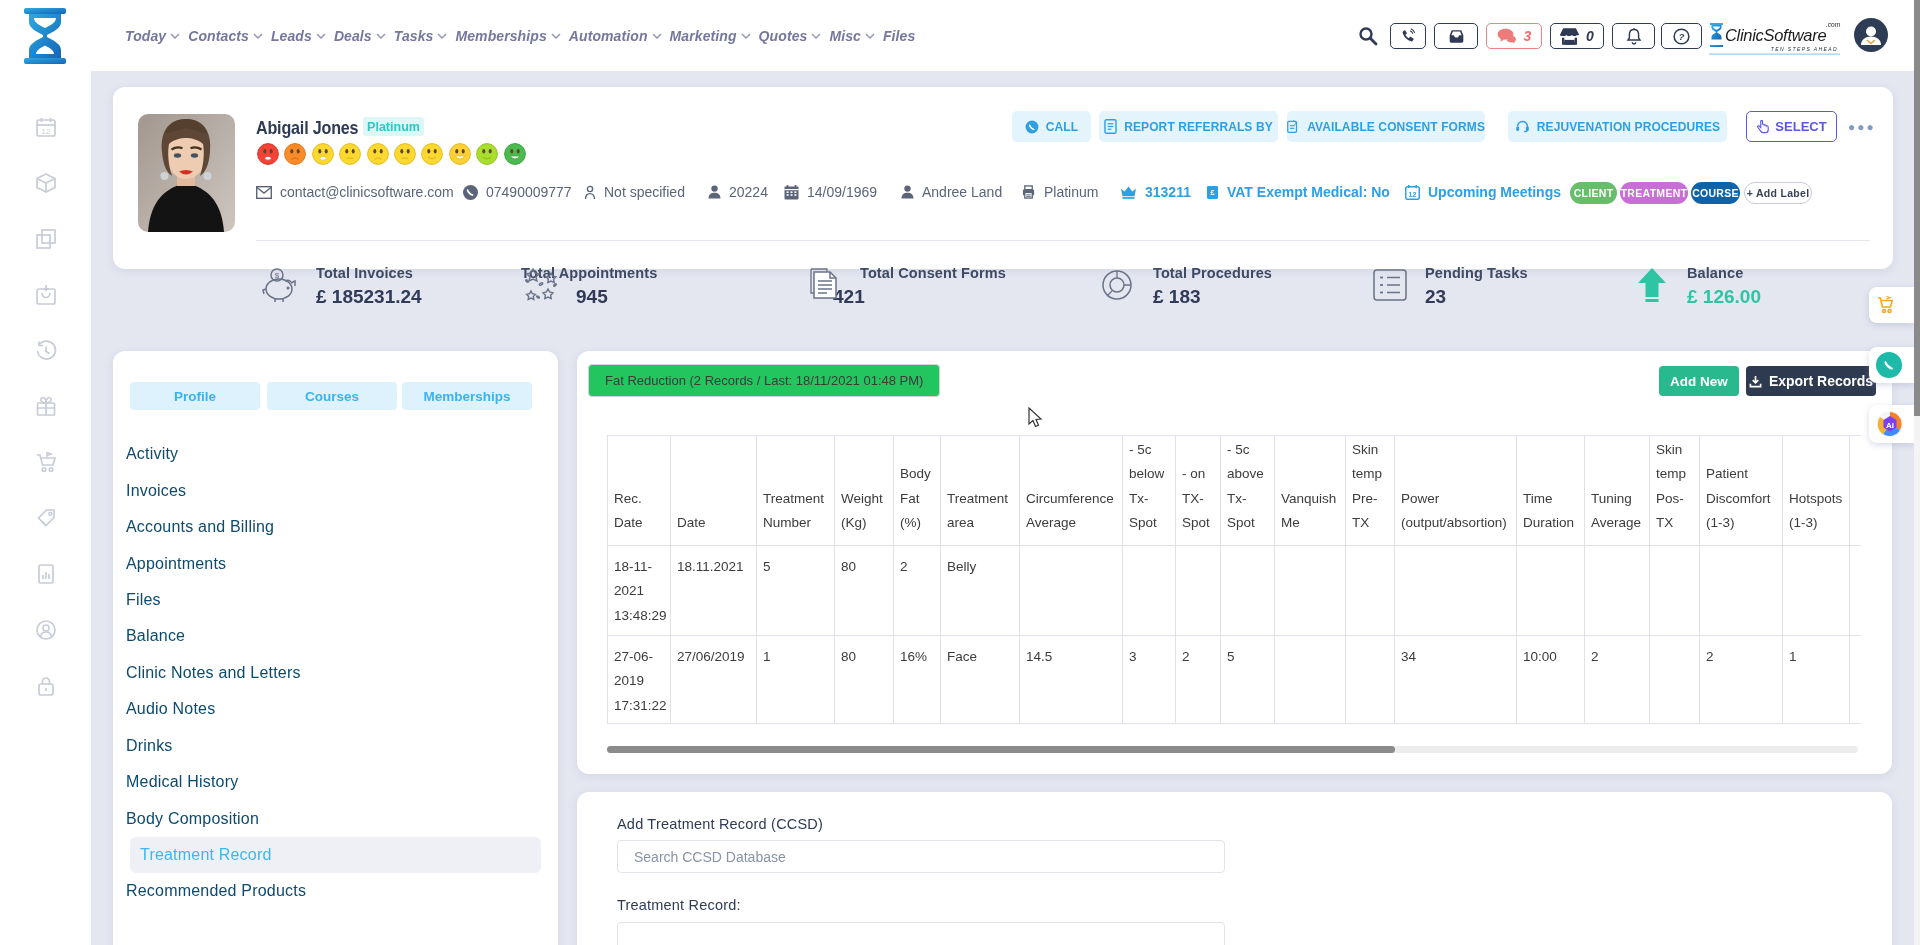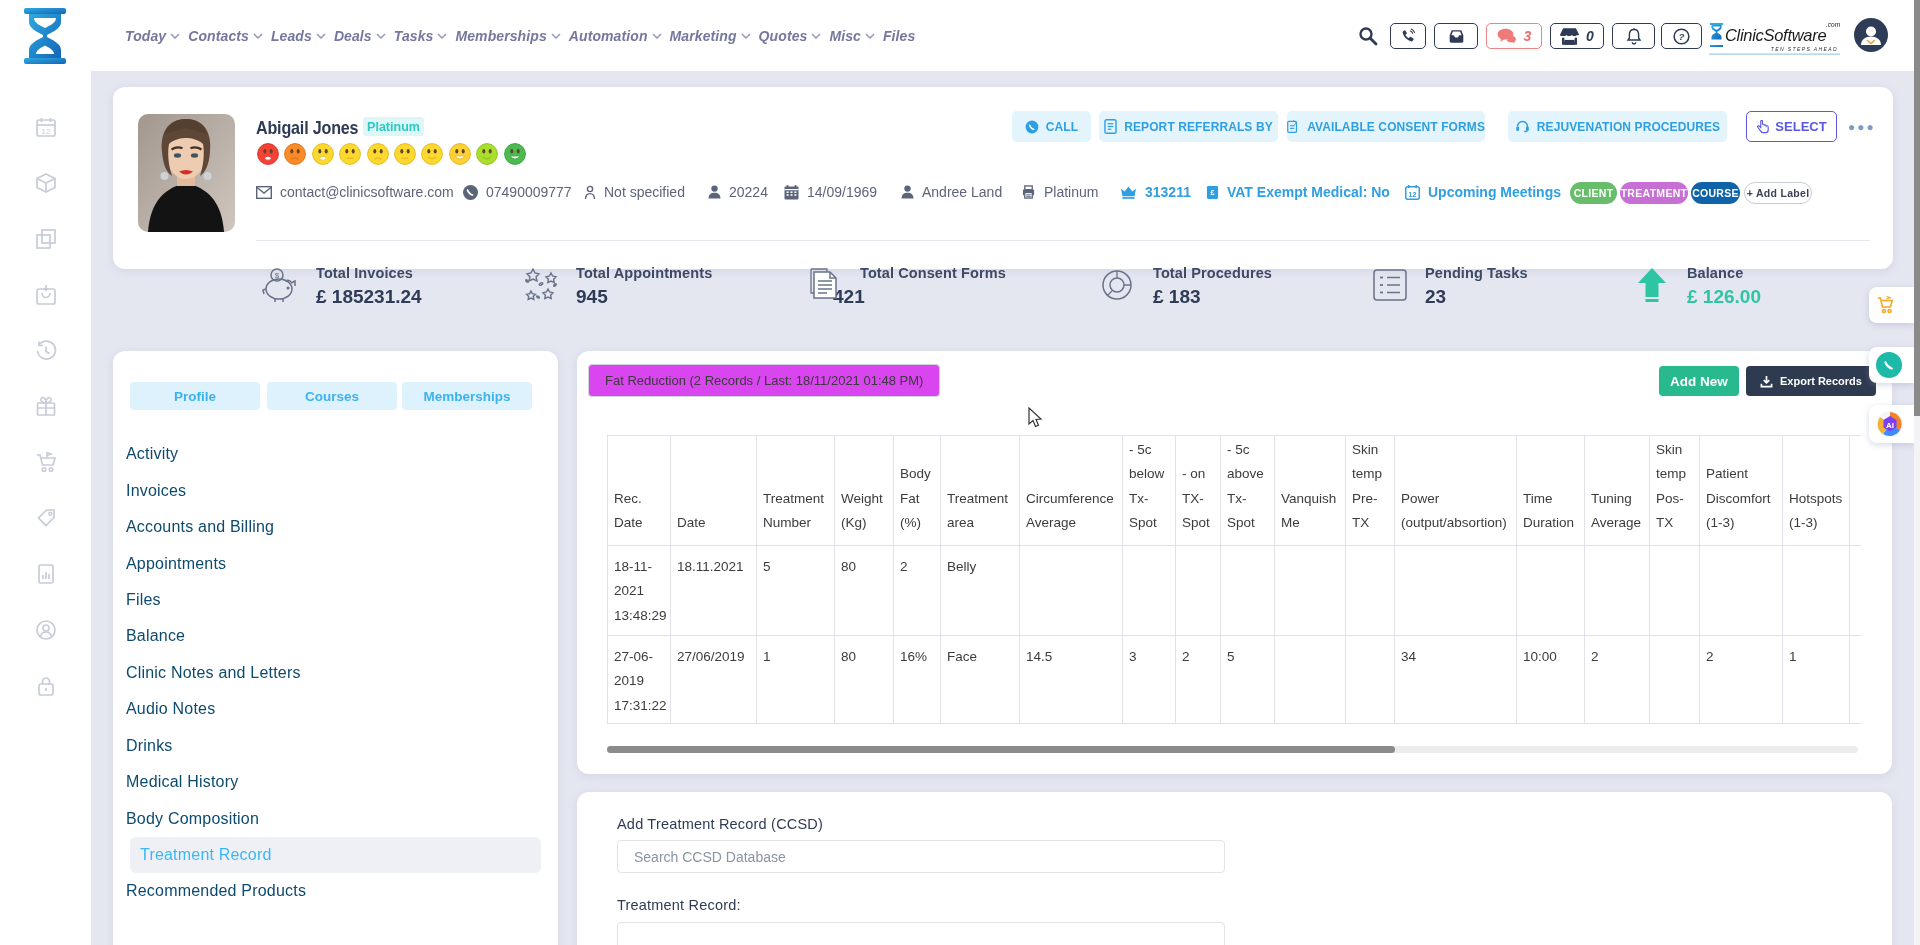--- a/index.html
+++ b/index.html
@@ -32,23 +32,23 @@
 .stat .lab { font-size:14.5px; color:#3e4a63; font-weight:bold; letter-spacing:.1px; }
 .stat .val { font-size:19px; color:#2f3b57; font-weight:bold; margin-top:5px; }
 
 #lpanel { left:113px; top:351px; width:445px; height:620px; }
 .tab { position:absolute; top:31px; height:28px; width:130px; background:#def2fd; border-radius:4px; color:#3cb2ef; font-size:13.5px; font-weight:bold; display:flex; align-items:center; justify-content:center; }
 .lmenu { position:absolute; top:85px; left:0; width:445px; }
 .lmenu div { height:36.45px; display:flex; align-items:center; padding-left:13px; color:#0c4a6e; font-size:16px; letter-spacing:.2px; }
 .lmenu .hl { background:#eef0f5; border-radius:6px; margin:0 17px; padding-left:10px; color:#3db6f2; }
 
 #mcard { left:577px; top:351px; width:1315px; height:423px; }
-#selbox { position:absolute; left:11px; top:13px; width:352px; height:33px; border:1px solid #cfd4da; border-radius:4px; background:#d946ef; display:flex; align-items:center; padding-left:16px; font-size:13px; color:#3b3b3b; white-space:nowrap; }
+#selbox { position:absolute; left:11px; top:13px; width:352px; height:33px; border:1px solid #cfd4da; border-radius:4px; background:#22c55e; display:flex; align-items:center; padding-left:16px; font-size:13px; color:#3b3b3b; white-space:nowrap; }
 #addnew { position:absolute; left:1082px; top:15px; width:80px; height:30px; background:#29b98e; border-radius:4px; color:#fff; font-size:13.5px; font-weight:bold; display:flex; align-items:center; justify-content:center; }
-#exportbtn { position:absolute; left:1169px; top:15px; width:130px; height:30px; background:#2d3a4f; border-radius:4px; color:#fff; font-size:11px; font-weight:bold; display:flex; align-items:center; justify-content:center; }
+#exportbtn { position:absolute; left:1169px; top:15px; width:130px; height:30px; background:#2d3a4f; border-radius:4px; color:#fff; font-size:14px; font-weight:bold; display:flex; align-items:center; justify-content:center; }
 #tablewrap { position:absolute; left:30px; top:84px; width:1254px; height:290px; overflow:hidden; }
 table { border-collapse:collapse; table-layout:fixed; width:1320px; font-size:13.5px; color:#3c3c3c; }
 th,td { border:1px solid #dfe2e8; font-weight:normal; text-align:left; line-height:1.8; word-wrap:break-word; }
 th { vertical-align:bottom; padding:2px 3px 10px 6px; }
 td { vertical-align:top; padding:9px 3px 4px 6px; }
 #tscroll { position:absolute; left:30px; top:395px; width:1251px; height:7px; background:#ececec; border-radius:4px; }
 #tscroll .thumb { position:absolute; left:0; top:0; width:788px; height:7px; background:#8b8b8b; border-radius:4px; }
 
 #bcard { left:577px; top:792px; width:1315px; height:250px; }
 #bcard .lbl { position:absolute; left:40px; font-size:14.5px; font-weight:normal; color:#2f3b55; letter-spacing:.2px; }
@@ -432,21 +432,21 @@
           <path d="M12 2 l2 4 4 1 -3 3 1 4 -4-2 -4 2 1-4 -3-3 4-1 Z"></path>
           <path d="M30 6 l1.6 3 3.4.8 -2.4 2.4 .6 3.4 -3.2-1.6 -3.2 1.6 .6-3.4 -2.4-2.4 3.4-.8 Z"></path>
           <path d="M27 22 l1.6 3 3.4.8 -2.4 2.4 .6 3.4 -3.2-1.6 -3.2 1.6 .6-3.4 -2.4-2.4 3.4-.8 Z"></path>
           <path d="M10 24 l1.4 2.6 3 .7 -2.1 2.1 .5 3 -2.8-1.4 -2.8 1.4 .5-3 -2.1-2.1 3-.7 Z"></path>
           <ellipse cx="20" cy="17" rx="2" ry="1" transform="rotate(-30 20 17)"></ellipse>
           <ellipse cx="6" cy="14" rx="1.6" ry="0.8" transform="rotate(40 6 14)"></ellipse>
           <ellipse cx="34" cy="18" rx="1.6" ry="0.8" transform="rotate(-40 34 18)"></ellipse>
           <ellipse cx="17" cy="30" rx="1.6" ry="0.8" transform="rotate(30 17 30)"></ellipse>
         </g>
       </svg>
-    <div class="lab" style="margin-left:55px">Total Appointments</div>
+    <div class="lab" style="">Total Appointments</div>
     <div class="val" style="margin-left:55px">945</div>
   </div>
   <div class="stat" style="left:695px">
     <svg class="abs" style="left:0;top:2px" width="34" height="36" viewBox="0 0 34 36">
         <g fill="none" stroke="#6a7388" stroke-width="1.5">
           <path d="M6 5 h16 l6 6 v20 H6 Z" fill="#fff"></path>
           <path d="M22 5 v6 h6"></path>
           <path d="M3 2 h16 v3 M3 2 v24 h3" stroke-width="1.3"></path>
           <line x1="10" y1="14" x2="24" y2="14"></line>
           <line x1="10" y1="18" x2="24" y2="18"></line>

